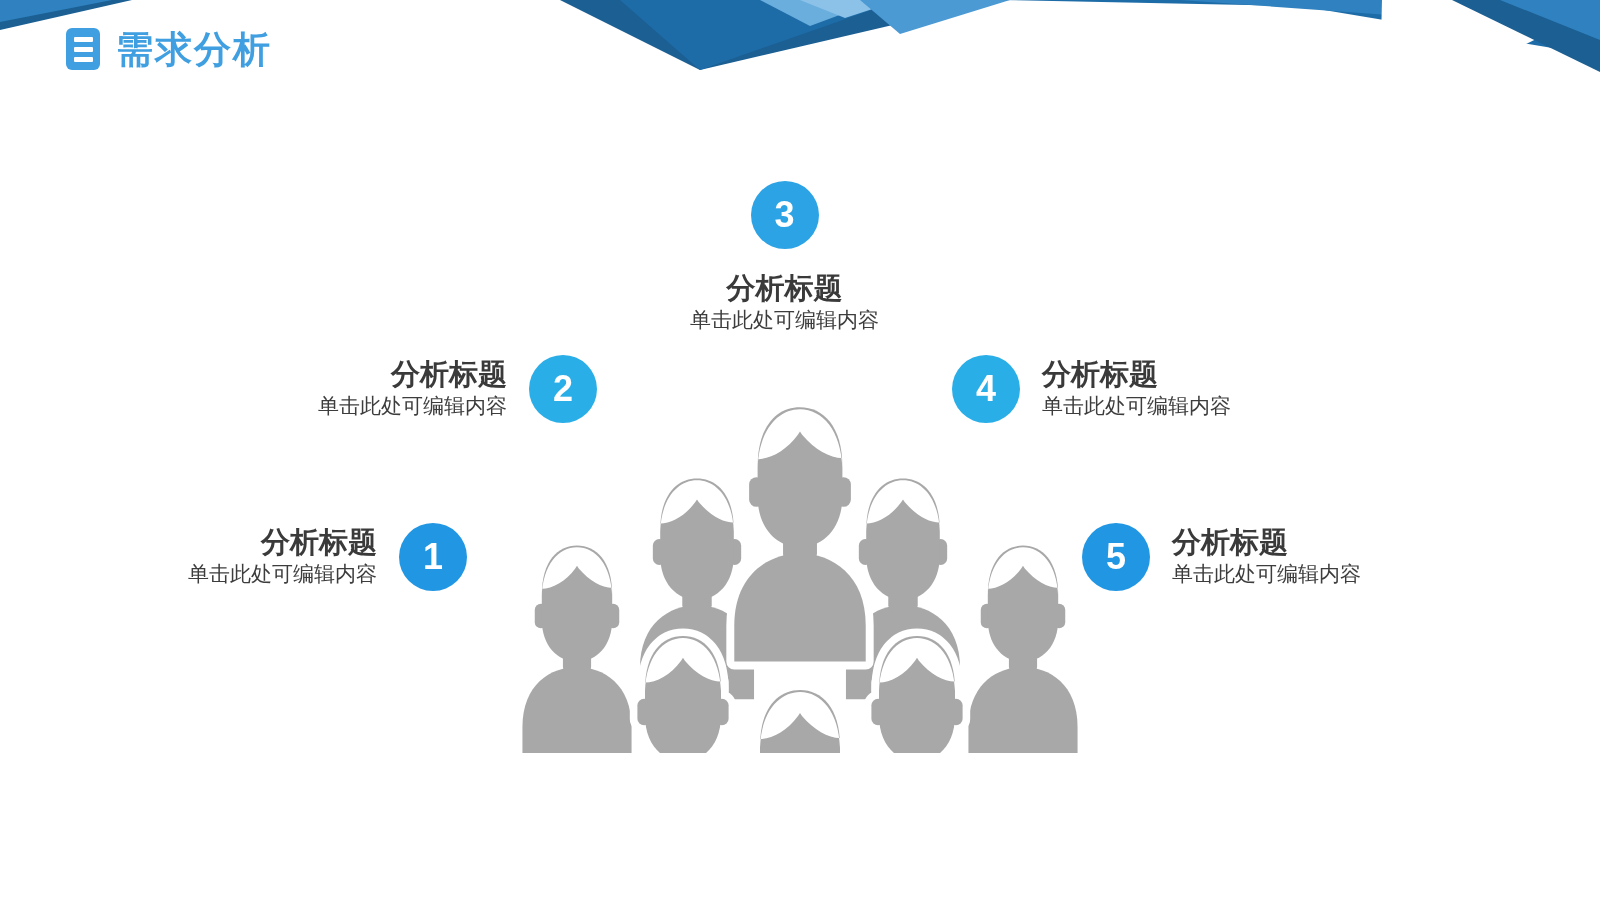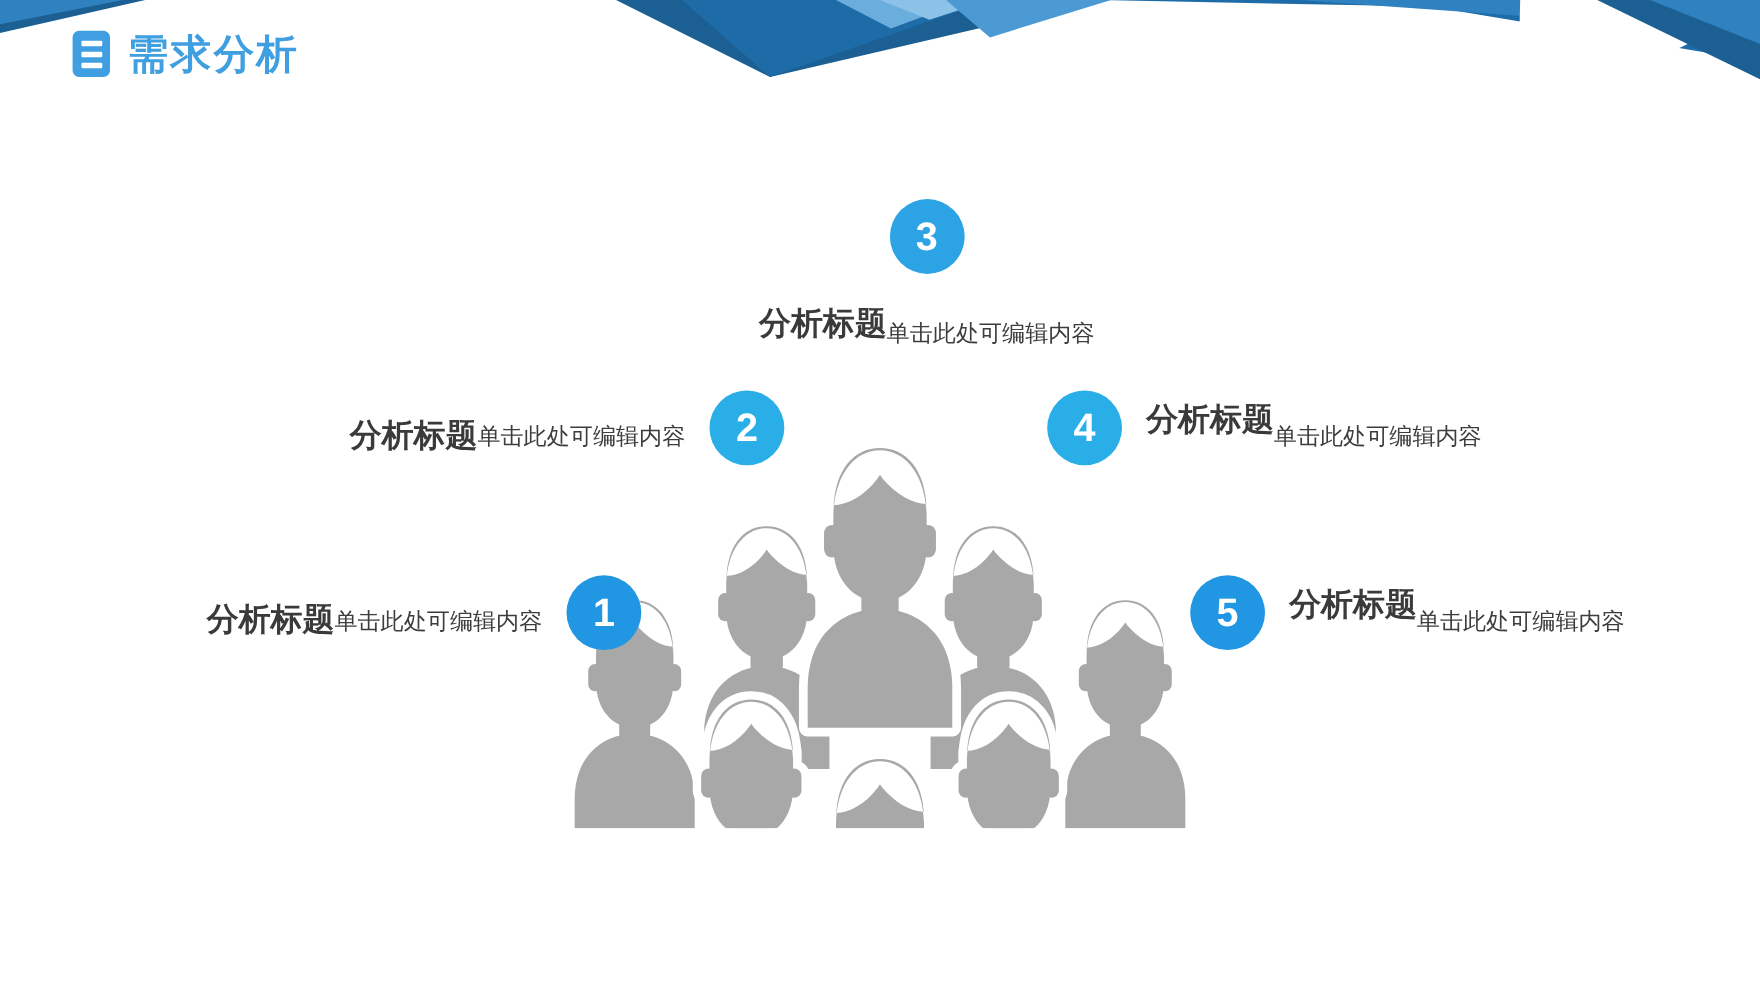--- a/index.html
+++ b/index.html
@@ -90,35 +90,35 @@
     font-weight: bold;
     display: flex;
     align-items: center;
     justify-content: center;
     flex: 0 0 auto;
     line-height: 1;
     box-sizing: border-box;
   }
   .node-text {
     display: flex;
-    flex-direction: row;
+    flex-direction: column;
     white-space: nowrap;
     justify-content: center;
   }
   .node-title {
     font-size: 29px;
     font-weight: bold;
     color: #3a3a3a;
     line-height: 1.18;
   }
   .node-sub {
     font-size: 21px;
     color: #3d3d3d;
     line-height: 1.45;
-    margin-top: 18px;
+    margin-top: 0;
   }
 
   
   .node.left .node-text {
     text-align: right;
     align-items: flex-end;
     margin-right: 22px;
   }
   
   .node.right .node-text {

